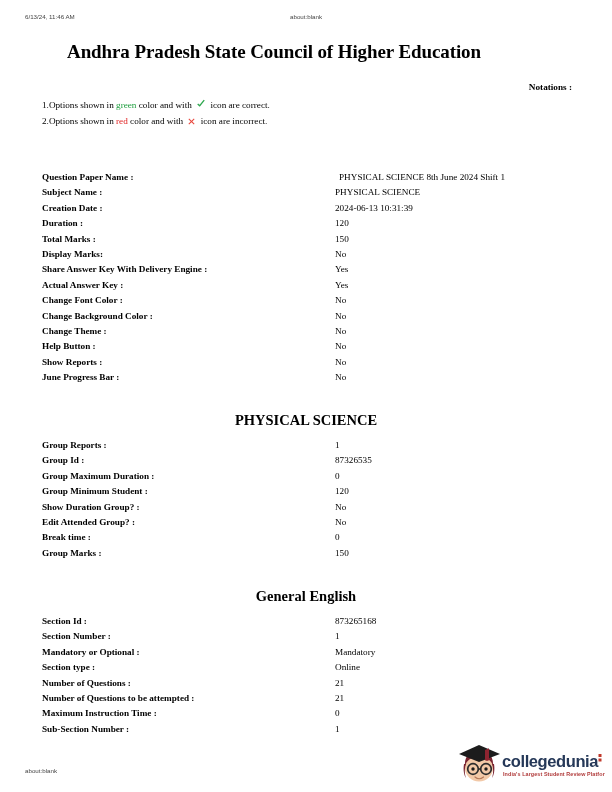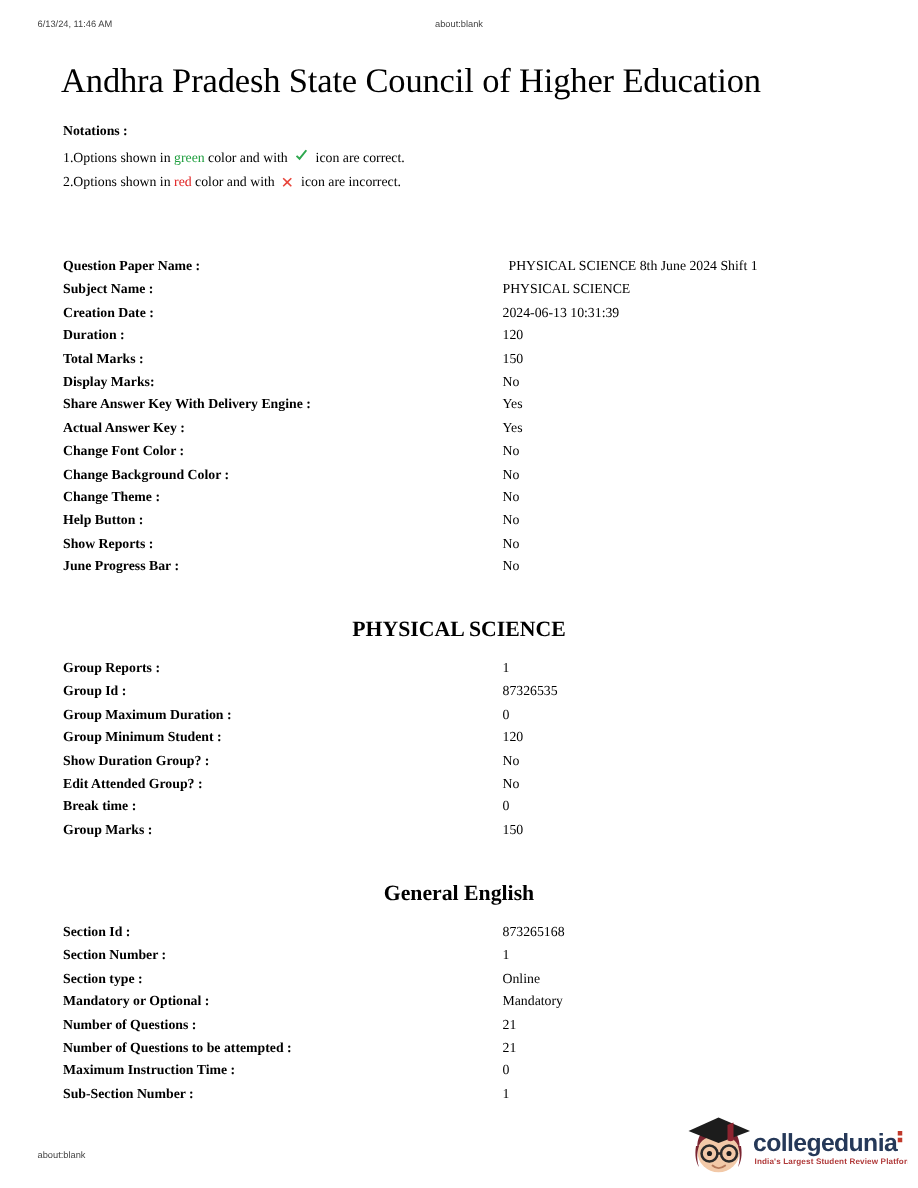--- a/index.html
+++ b/index.html
@@ -52,37 +52,38 @@
   }
 
   
   .doc-title {
     position: absolute;
     top: 41px;
     left: 0;
     width: 548px;
     text-align: center;
     font-family: "Liberation Serif", serif;
-    font-size: 23px;
-    font-weight: normal;
+    font-size: 19px;
+    font-weight: bold;
     letter-spacing: -0.1px;
     white-space: nowrap;
   }
 
   
   .notations {
     position: absolute;
     top: 82px;
     left: 42px;
     width: 530px;
   }
   .notations-heading {
     font-size: 9.2px;
     font-weight: bold;
     margin-bottom: 6px;
+    text-align: right;
   }
   .notation-line {
     font-size: 9.2px;
     line-height: 15px;
     white-space: nowrap;
   }
   .word-green { color: #1e9e3e; }
   .word-red   { color: #e02020; }
   .icon-check {
     display: inline-block;
@@ -273,26 +274,26 @@
   <div class="section-heading">General English</div>
 <div class="kv-row">
       <span class="kv-label">Section Id :</span>
       <span class="kv-value">873265168</span>
     </div>
     <div class="kv-row">
       <span class="kv-label">Section Number :</span>
       <span class="kv-value">1</span>
     </div>
     <div class="kv-row">
+      <span class="kv-label">Mandatory or Optional :</span>
+      <span class="kv-value">Mandatory</span>
+    </div>
+    <div class="kv-row">
       <span class="kv-label">Section type :</span>
       <span class="kv-value">Online</span>
-    </div>
-    <div class="kv-row">
-      <span class="kv-label">Mandatory or Optional :</span>
-      <span class="kv-value">Mandatory</span>
     </div>
     <div class="kv-row">
       <span class="kv-label">Number of Questions :</span>
       <span class="kv-value">21</span>
     </div>
     <div class="kv-row">
       <span class="kv-label">Number of Questions to be attempted :</span>
       <span class="kv-value">21</span>
     </div>
     <div class="kv-row">

